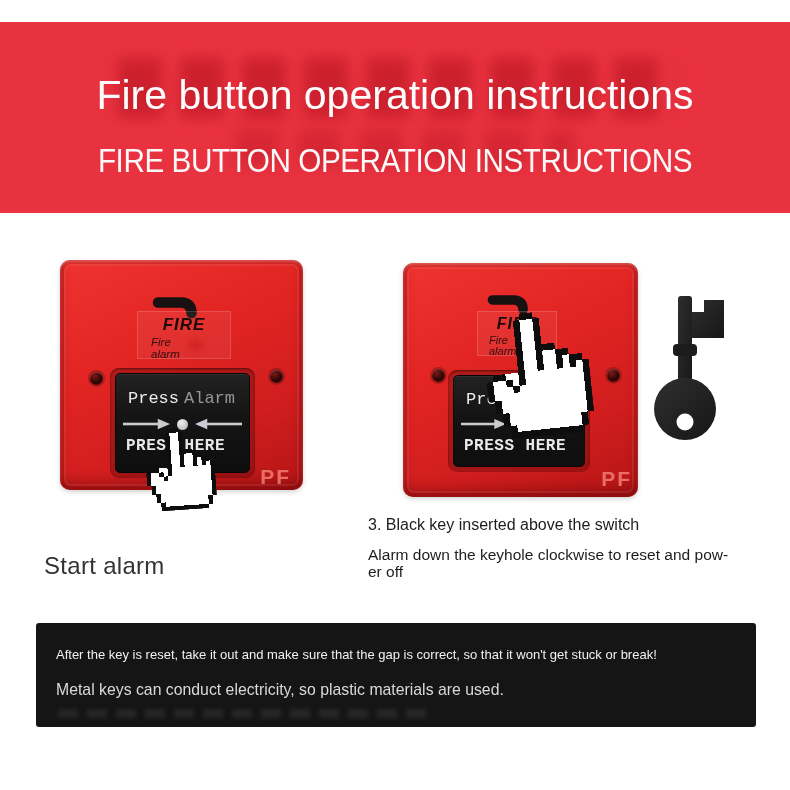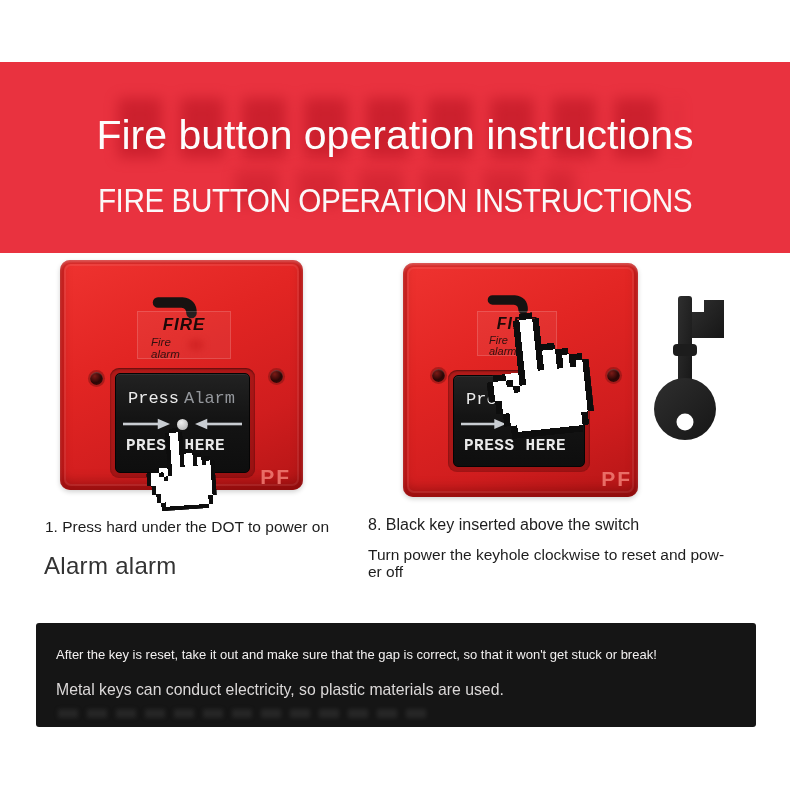--- a/index.html
+++ b/index.html
@@ -3,21 +3,21 @@
 <meta charset="utf-8">
 <style>
   html,body{margin:0;padding:0;background:#ffffff;}
   #page{
     position:relative;width:790px;height:790px;background:#ffffff;overflow:hidden;
     font-family:"Liberation Sans", sans-serif;
   }
   
   .banner{
     position:absolute;left:0;top:22px;width:790px;height:191px;
-    background:#e9323f;overflow:hidden;margin-top:40px;
+    background:#e9323f;overflow:hidden;
   }
   .ghost{
     position:absolute;filter:blur(7px);opacity:.55;
     background:repeating-linear-gradient(90deg, rgba(175,14,28,.9) 0 44px, rgba(233,50,63,0) 44px 62px);
   }
   .ghost.g1{left:118px;top:36px;width:560px;height:60px;}
   .ghost.g2{left:235px;top:108px;width:340px;height:36px;opacity:.35;}
   .banner-title{
     position:absolute;left:0;top:50px;width:100%;text-align:center;
     font-size:41px;font-weight:400;color:#fdfdfd;letter-spacing:0;
@@ -614,24 +614,23 @@
         </linearGradient>
       </defs>
       <rect x="30" y="4" width="14" height="100" rx="3" fill="url(#kg)"></rect>
       <path d="M44 20 H56 V8 H76 V46 H44 Z" fill="url(#kg)"></path>
       <rect x="25" y="52" width="24" height="12" rx="4" fill="#1c1c1c"></rect>
       <circle cx="37" cy="117" r="31" fill="url(#kg)"></circle>
       <circle cx="37" cy="130" r="8.5" fill="#ffffff"></circle>
     </svg>
   </div>
 
-  <div class="caption cap-num" style="left:45px;top:518px;">1. Press hard under the DOT to power on</div>
-  <div class="caption cap1-detail" style="left:44px;top:552px;">Alarm alarm</div>
-  <div class="caption cap2-num" style="left:368px;top:516px;">8. Black key inserted above the switch</div>
-  <div class="caption cap2-detail" style="left:368px;top:546px;">Turn power the keyhole clockwise to reset and pow-
+  <div class="caption cap1-detail" style="left:44px;top:552px;">Start alarm</div>
+  <div class="caption cap2-num" style="left:368px;top:516px;">3. Black key inserted above the switch</div>
+  <div class="caption cap2-detail" style="left:368px;top:546px;">Alarm down the keyhole clockwise to reset and pow-
 er off</div>
 
   <div class="notes">
     <div class="note-line1">After the key is reset, take it out and make sure that the gap is correct, so that it won't get stuck or break!</div>
     <div class="note-line2">Metal keys can conduct electricity, so plastic materials are used.</div>
     <div class="note-ghost"></div>
   </div>
 
 </div>
 

